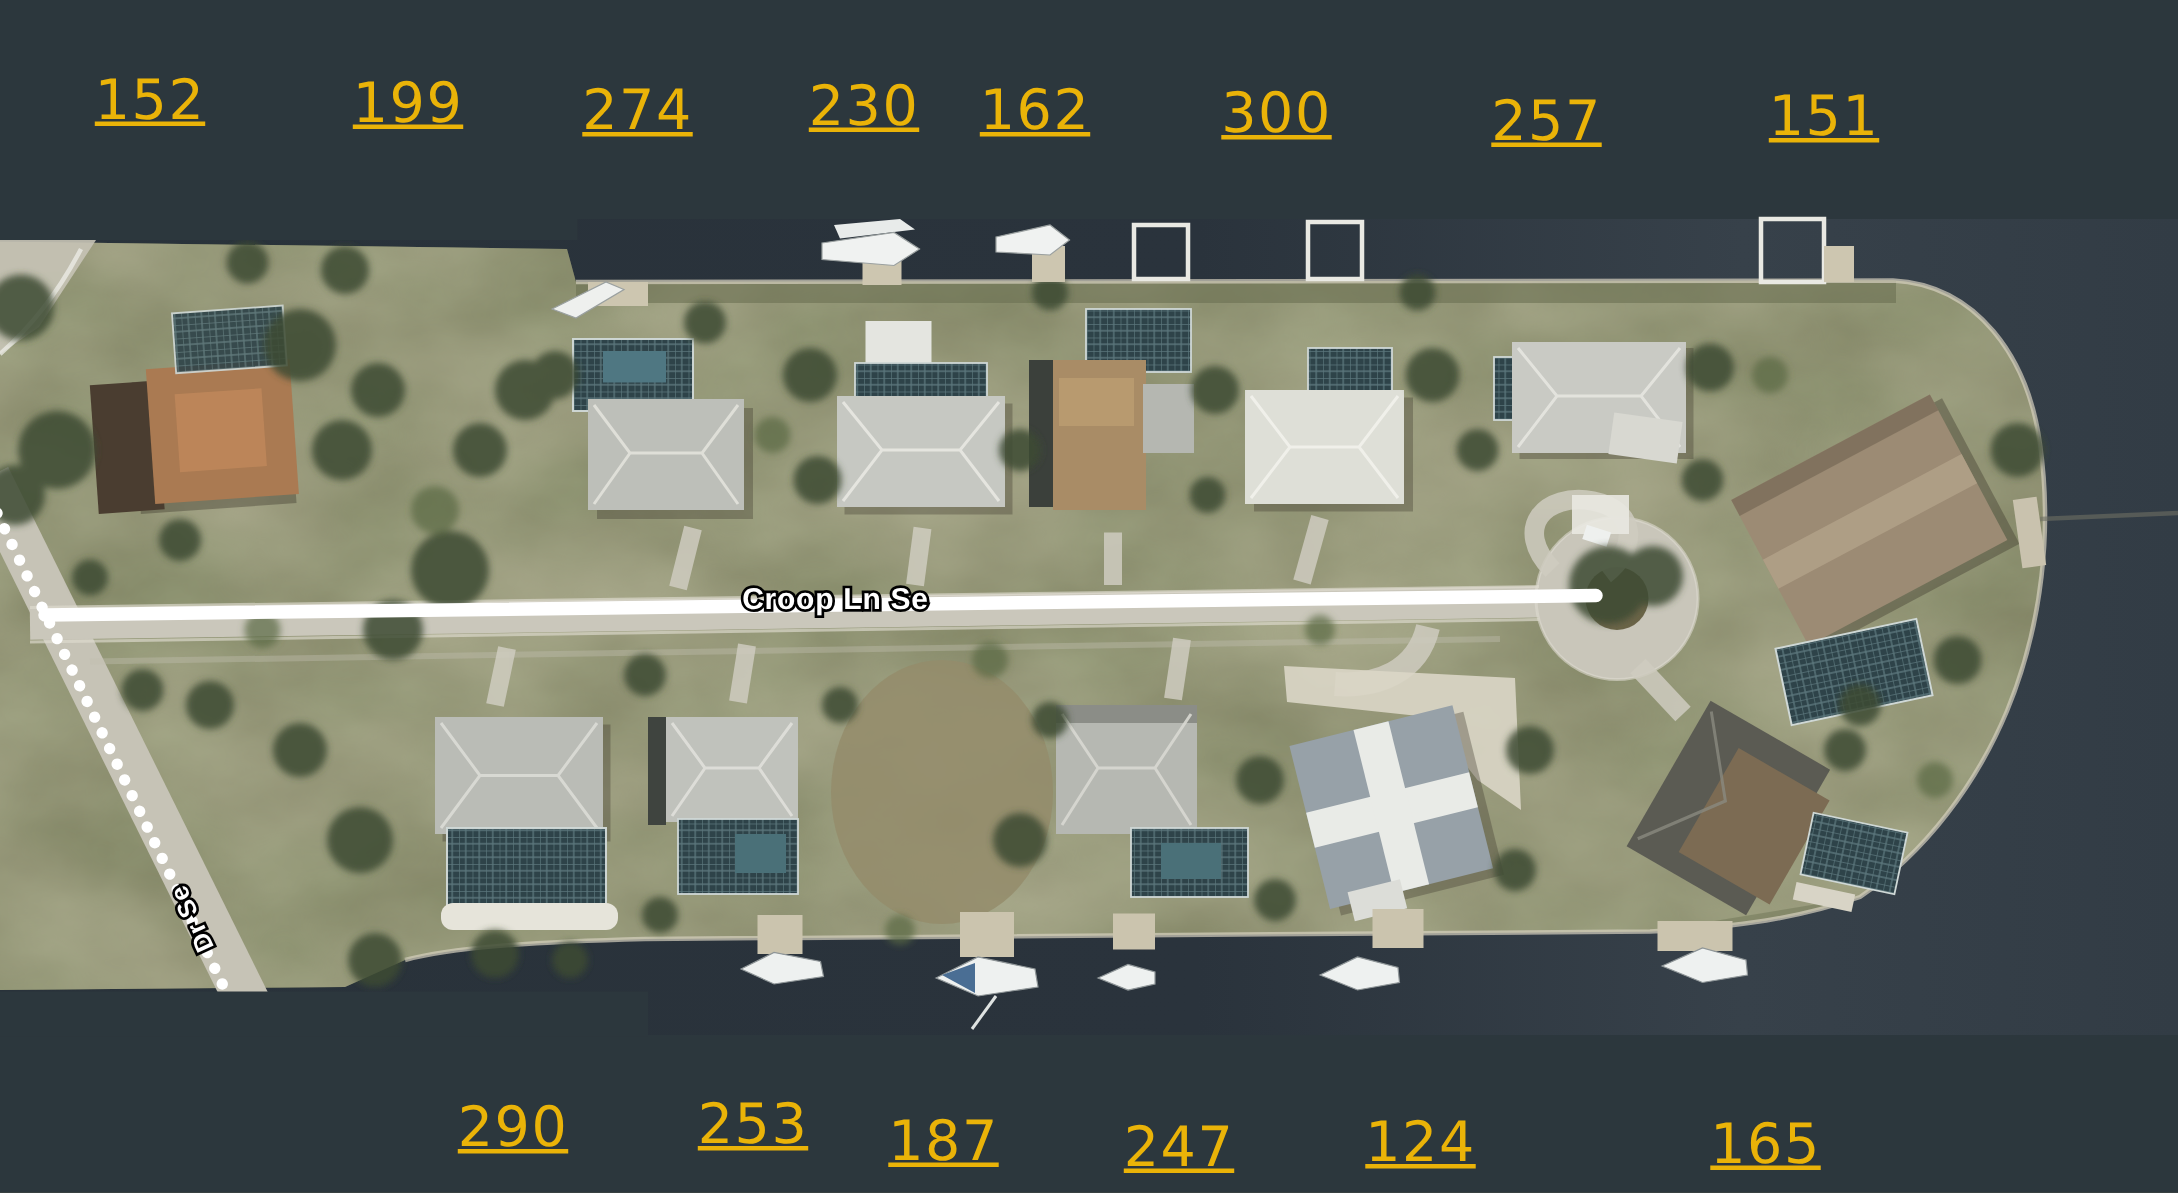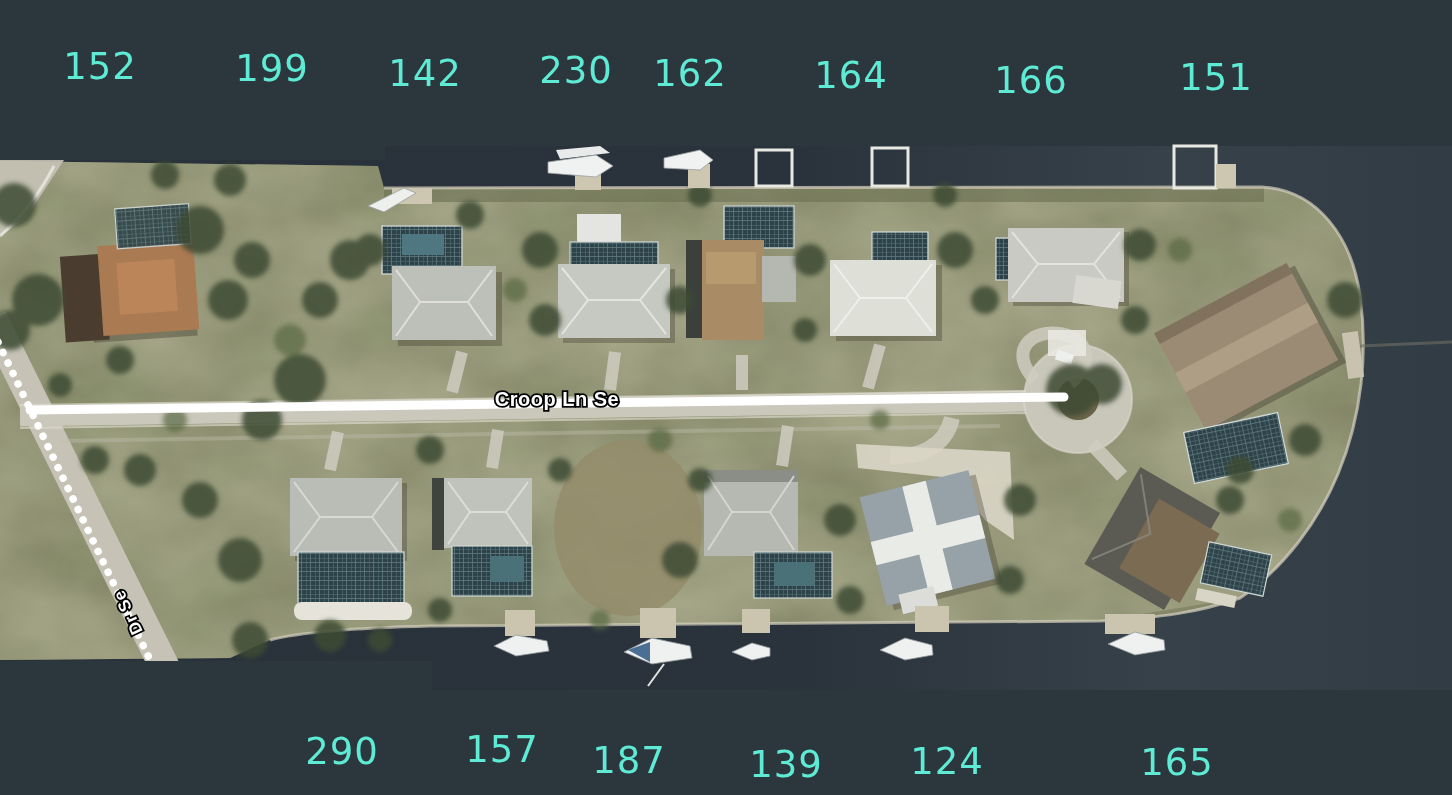--- a/index.html
+++ b/index.html
@@ -1,20 +1,20 @@
 <!DOCTYPE html>
 <html><head>
 <meta charset="utf-8">
 <style>
   html,body{margin:0;padding:0;background:#2c373d;}
   .stage{position:relative;width:1452px;height:795px;background:#2c373d;overflow:hidden;
          font-family:"DejaVu Sans","Liberation Sans",sans-serif;}
   .scene{position:absolute;left:0;top:0;}
-  .addr{position:absolute;transform:translateX(-50%);color:#5eead4;font-size:37px;
-        letter-spacing:1px;line-height:1;white-space:nowrap;}
+  .addr{position:absolute;transform:translateX(-50%);color:#eab308;font-size:37px;
+        letter-spacing:1px;line-height:1;white-space:nowrap;text-decoration:underline;}
   
   .t0{left:100px;top:48px}.t1{left:272px;top:50px}.t2{left:425px;top:55px}
   .t3{left:576px;top:52px}.t4{left:690px;top:55px}.t5{left:851px;top:57px}
   .t6{left:1031px;top:62px}.t7{left:1216px;top:59px}
   
   .b0{left:342px;top:733px}.b1{left:502px;top:731px}.b2{left:629px;top:742px}
   .b3{left:786px;top:746px}.b4{left:947px;top:743px}.b5{left:1177px;top:744px}
   .street-label{font-family:"Liberation Sans","DejaVu Sans",sans-serif;font-weight:bold;
                 fill:#ffffff;stroke:#000000;stroke-width:3.6px;paint-order:stroke;letter-spacing:.5px;}
 </style>
@@ -290,26 +290,26 @@
       <path d="M30,410 L1064,397" stroke="#ffffff" stroke-width="9" stroke-linecap="round" fill="none"></path>
       <path d="M-2,342 L152,664" stroke="#ffffff" stroke-width="7.5" stroke-linecap="round" stroke-dasharray="0.1 11.5" fill="none"></path>
     </g>
 
     <text class="street-label" x="557" y="406" font-size="20" text-anchor="middle">Croop Ln Se</text>
     <text class="street-label" font-size="17" text-anchor="middle" transform="translate(133,610) rotate(-115)">Dr Se</text>
   </svg>
 
   <div class="addr t0">152</div>
   <div class="addr t1">199</div>
-  <div class="addr t2">142</div>
+  <div class="addr t2">274</div>
   <div class="addr t3">230</div>
   <div class="addr t4">162</div>
-  <div class="addr t5">164</div>
-  <div class="addr t6">166</div>
+  <div class="addr t5">300</div>
+  <div class="addr t6">257</div>
   <div class="addr t7">151</div>
 
   <div class="addr b0">290</div>
-  <div class="addr b1">157</div>
+  <div class="addr b1">253</div>
   <div class="addr b2">187</div>
-  <div class="addr b3">139</div>
+  <div class="addr b3">247</div>
   <div class="addr b4">124</div>
   <div class="addr b5">165</div>
 </div>
 
 </body></html>

